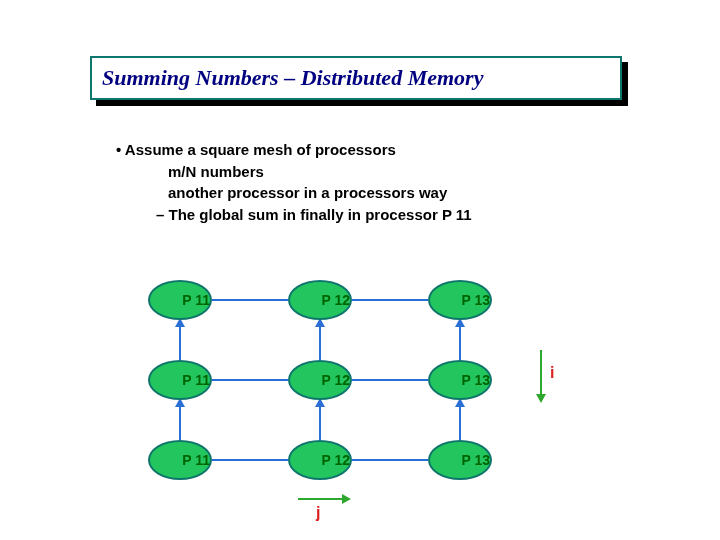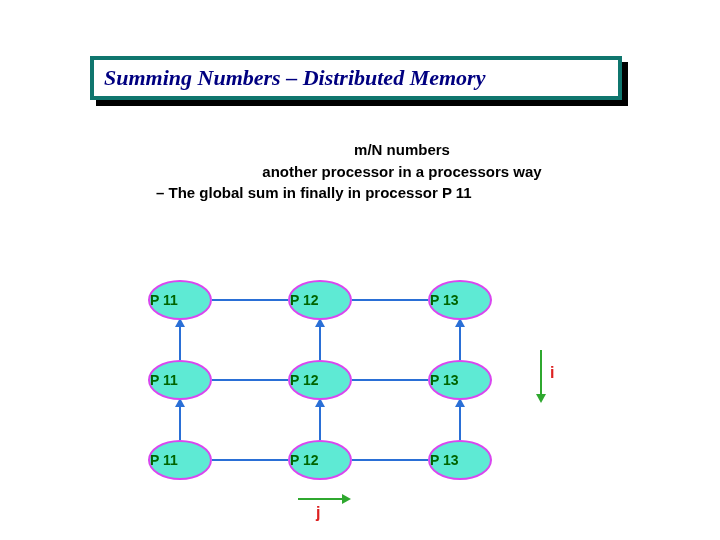--- a/index.html
+++ b/index.html
@@ -25,21 +25,21 @@
     height: 44px;
     background: #000;
   }
   .title-box {
     position: absolute;
     left: 90px;
     top: 56px;
     width: 532px;
     height: 44px;
     background: #fff;
-    border: 4px solid #0f766e;
+    border: 2px solid #0f766e;
     box-sizing: border-box;
     display: flex;
     align-items: center;
     padding-left: 10px;
   }
   .title-box span {
     font-style: italic;
     font-weight: bold;
     font-size: 22px;
     color: #000080;
@@ -51,39 +51,39 @@
     top: 140px;
     width: 520px;
     font-family: Arial, Helvetica, sans-serif;
     font-size: 15px;
     font-weight: bold;
     line-height: 1.3;
     color: #000;
   }
   .bul1 { margin: 0 0 2px 0; }
   .bul2 { margin: 0 0 2px 40px; }
-  .bul2c { margin: 0 0 2px 52px; text-align: center; } 
+  .bul2c { margin: 0 0 2px 52px; } 
   
   .diagram {
     position: absolute;
     left: 148px;
     top: 280px;
     width: 440px;
     height: 250px;
   }
   .node {
     position: absolute;
     width: 64px;
     height: 40px;
-    border: 2px solid #d946ef;
+    border: 2px solid #0f766e;
     border-radius: 50% / 50%;
-    background: #5eead4;
+    background: #22c55e;
     display: flex;
     align-items: center;
-    justify-content: flex-start;
+    justify-content: flex-end;
     box-sizing: border-box;
   }
   .node span {
     font-family: Arial, Helvetica, sans-serif;
     font-size: 14px;
     font-weight: bold;
     color: #006400;
   }
   
   .hline {
@@ -141,20 +141,21 @@
 <body>
 
 <div class="slide">
 
   <div class="title-shadow"></div>
   <div class="title-box">
     <span>Summing Numbers – Distributed Memory</span>
   </div>
 
   <div class="textblock">
+    <div class="bul1">• Assume a square mesh of processors</div>
     <div class="bul2c">m/N numbers</div>
     <div class="bul2c">another processor in a processors way</div>
     <div class="bul2">– The global sum in finally in processor P 11</div>
   </div>
 
   <div class="diagram">
 
     <div class="hline" style="left:64px; top:19px; width:76px;"></div>
     <div class="hline" style="left:204px; top:19px; width:76px;"></div>
     <div class="hline" style="left:64px; top:99px; width:76px;"></div>

